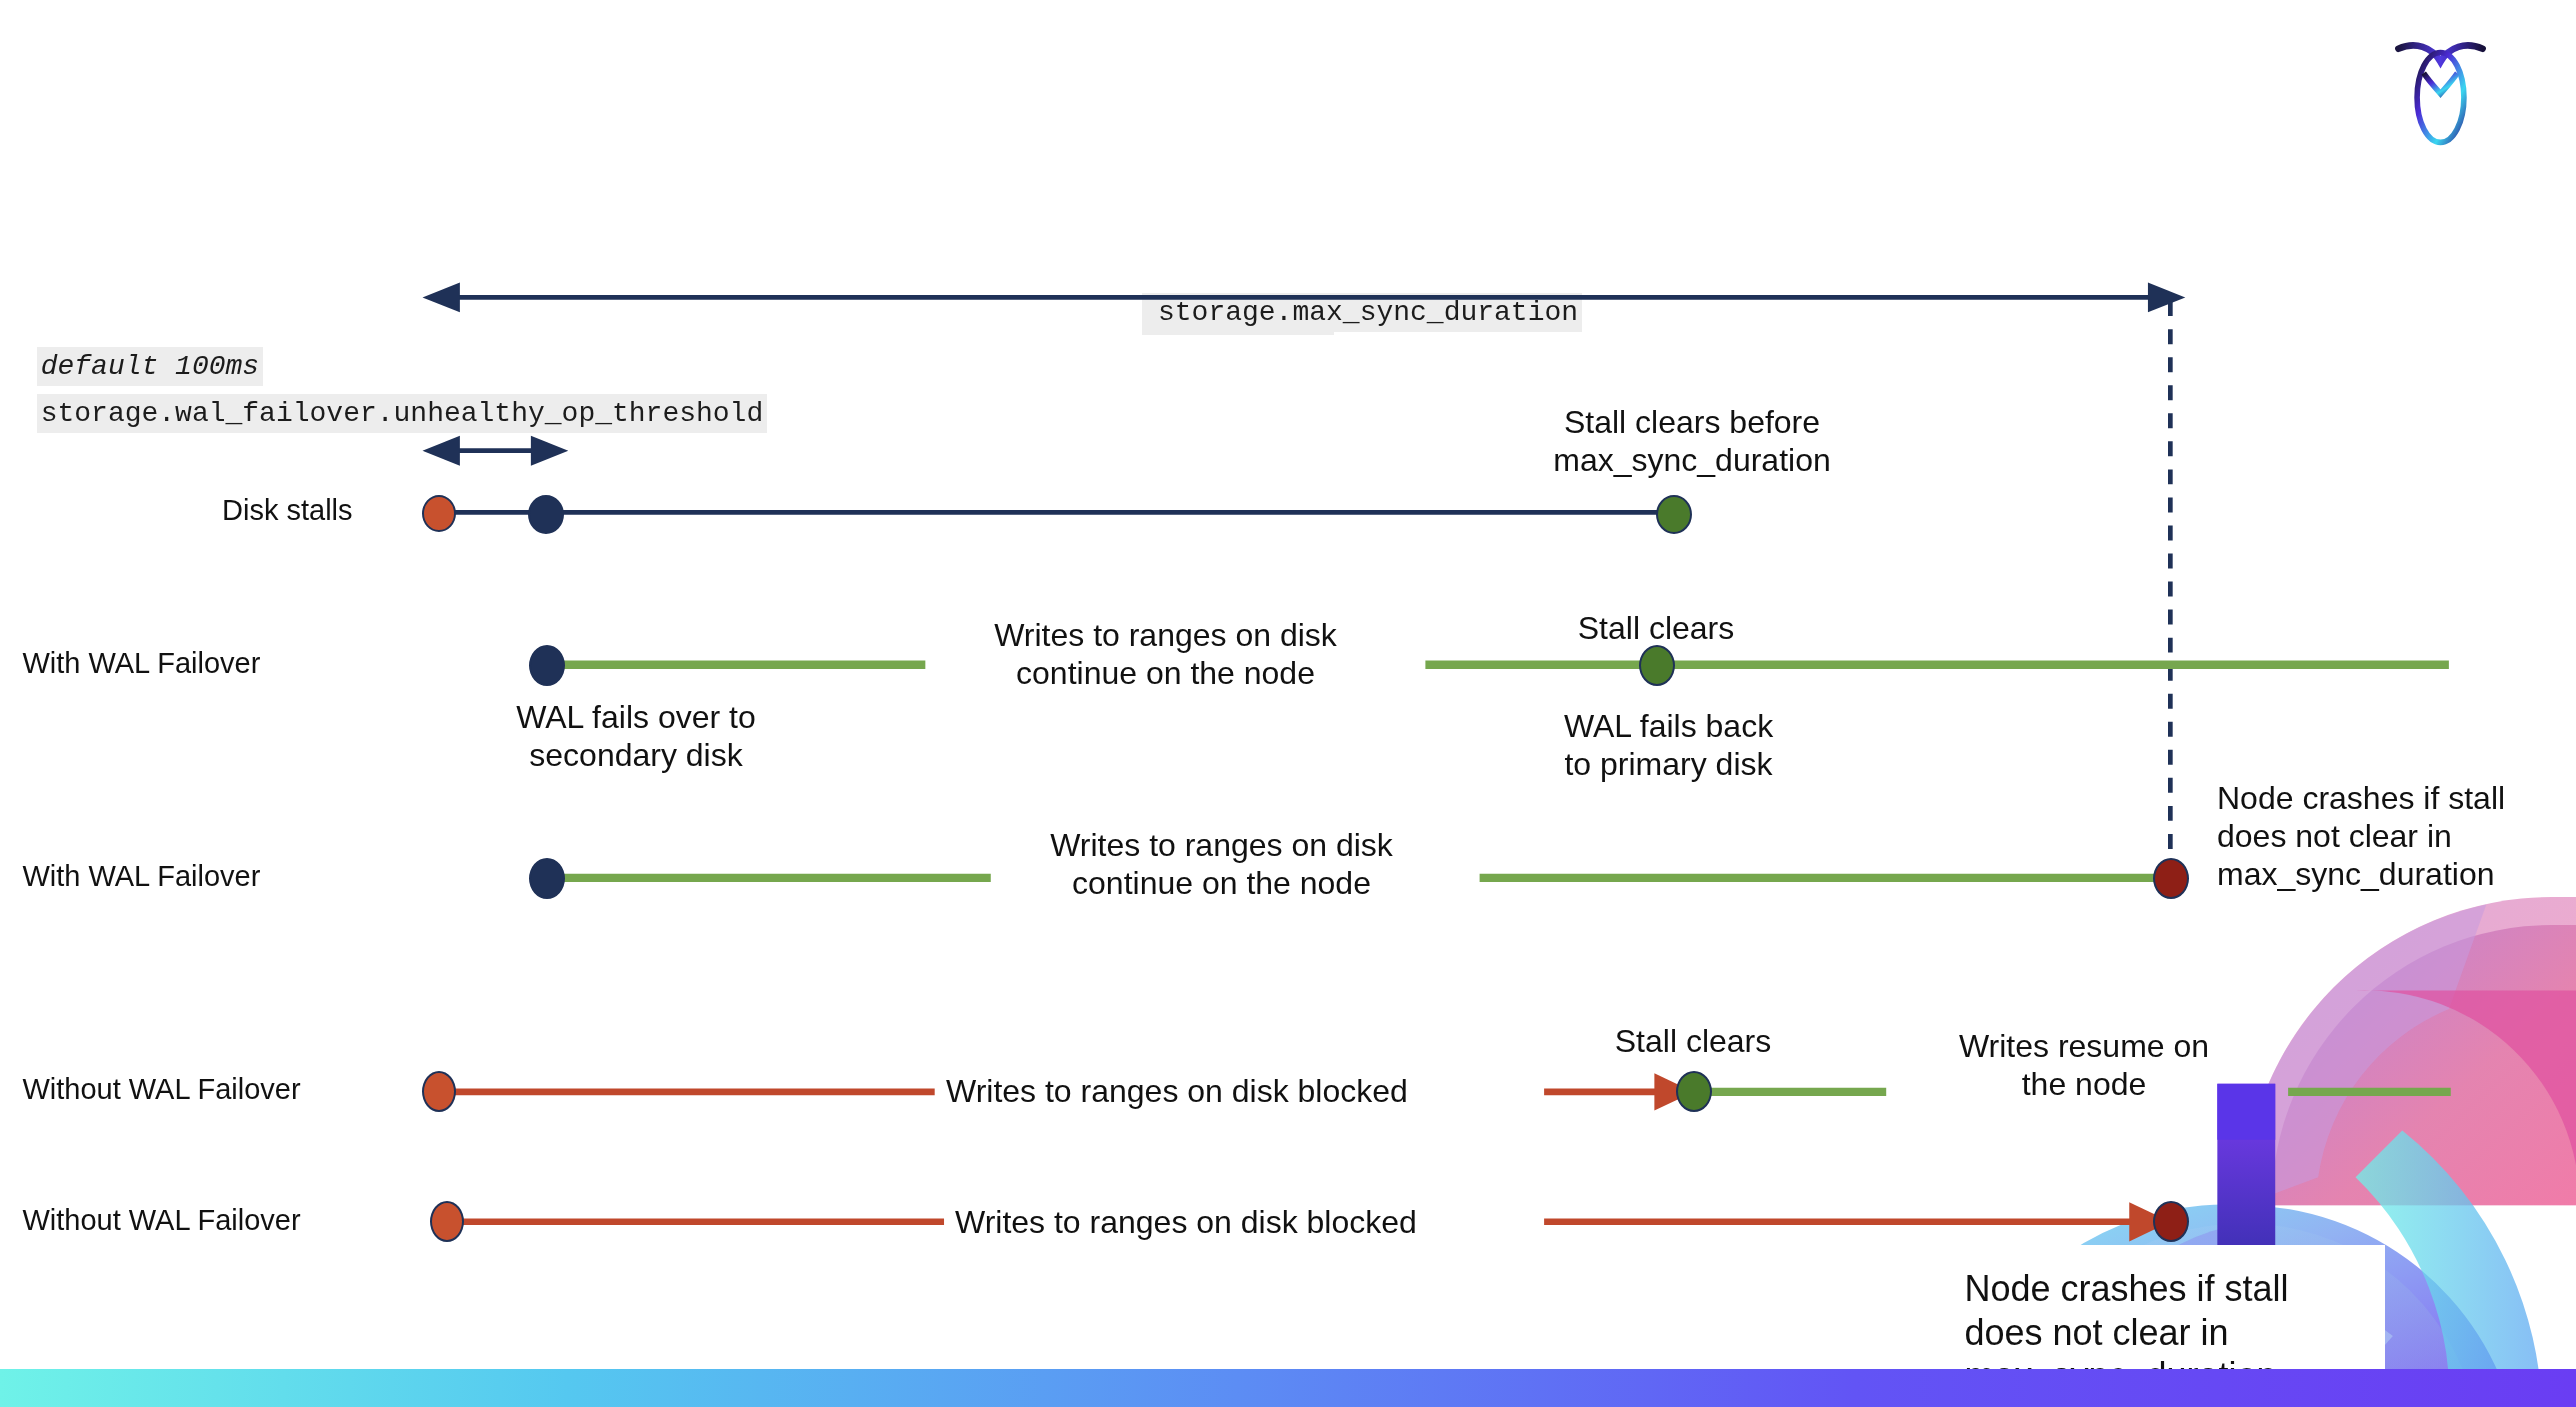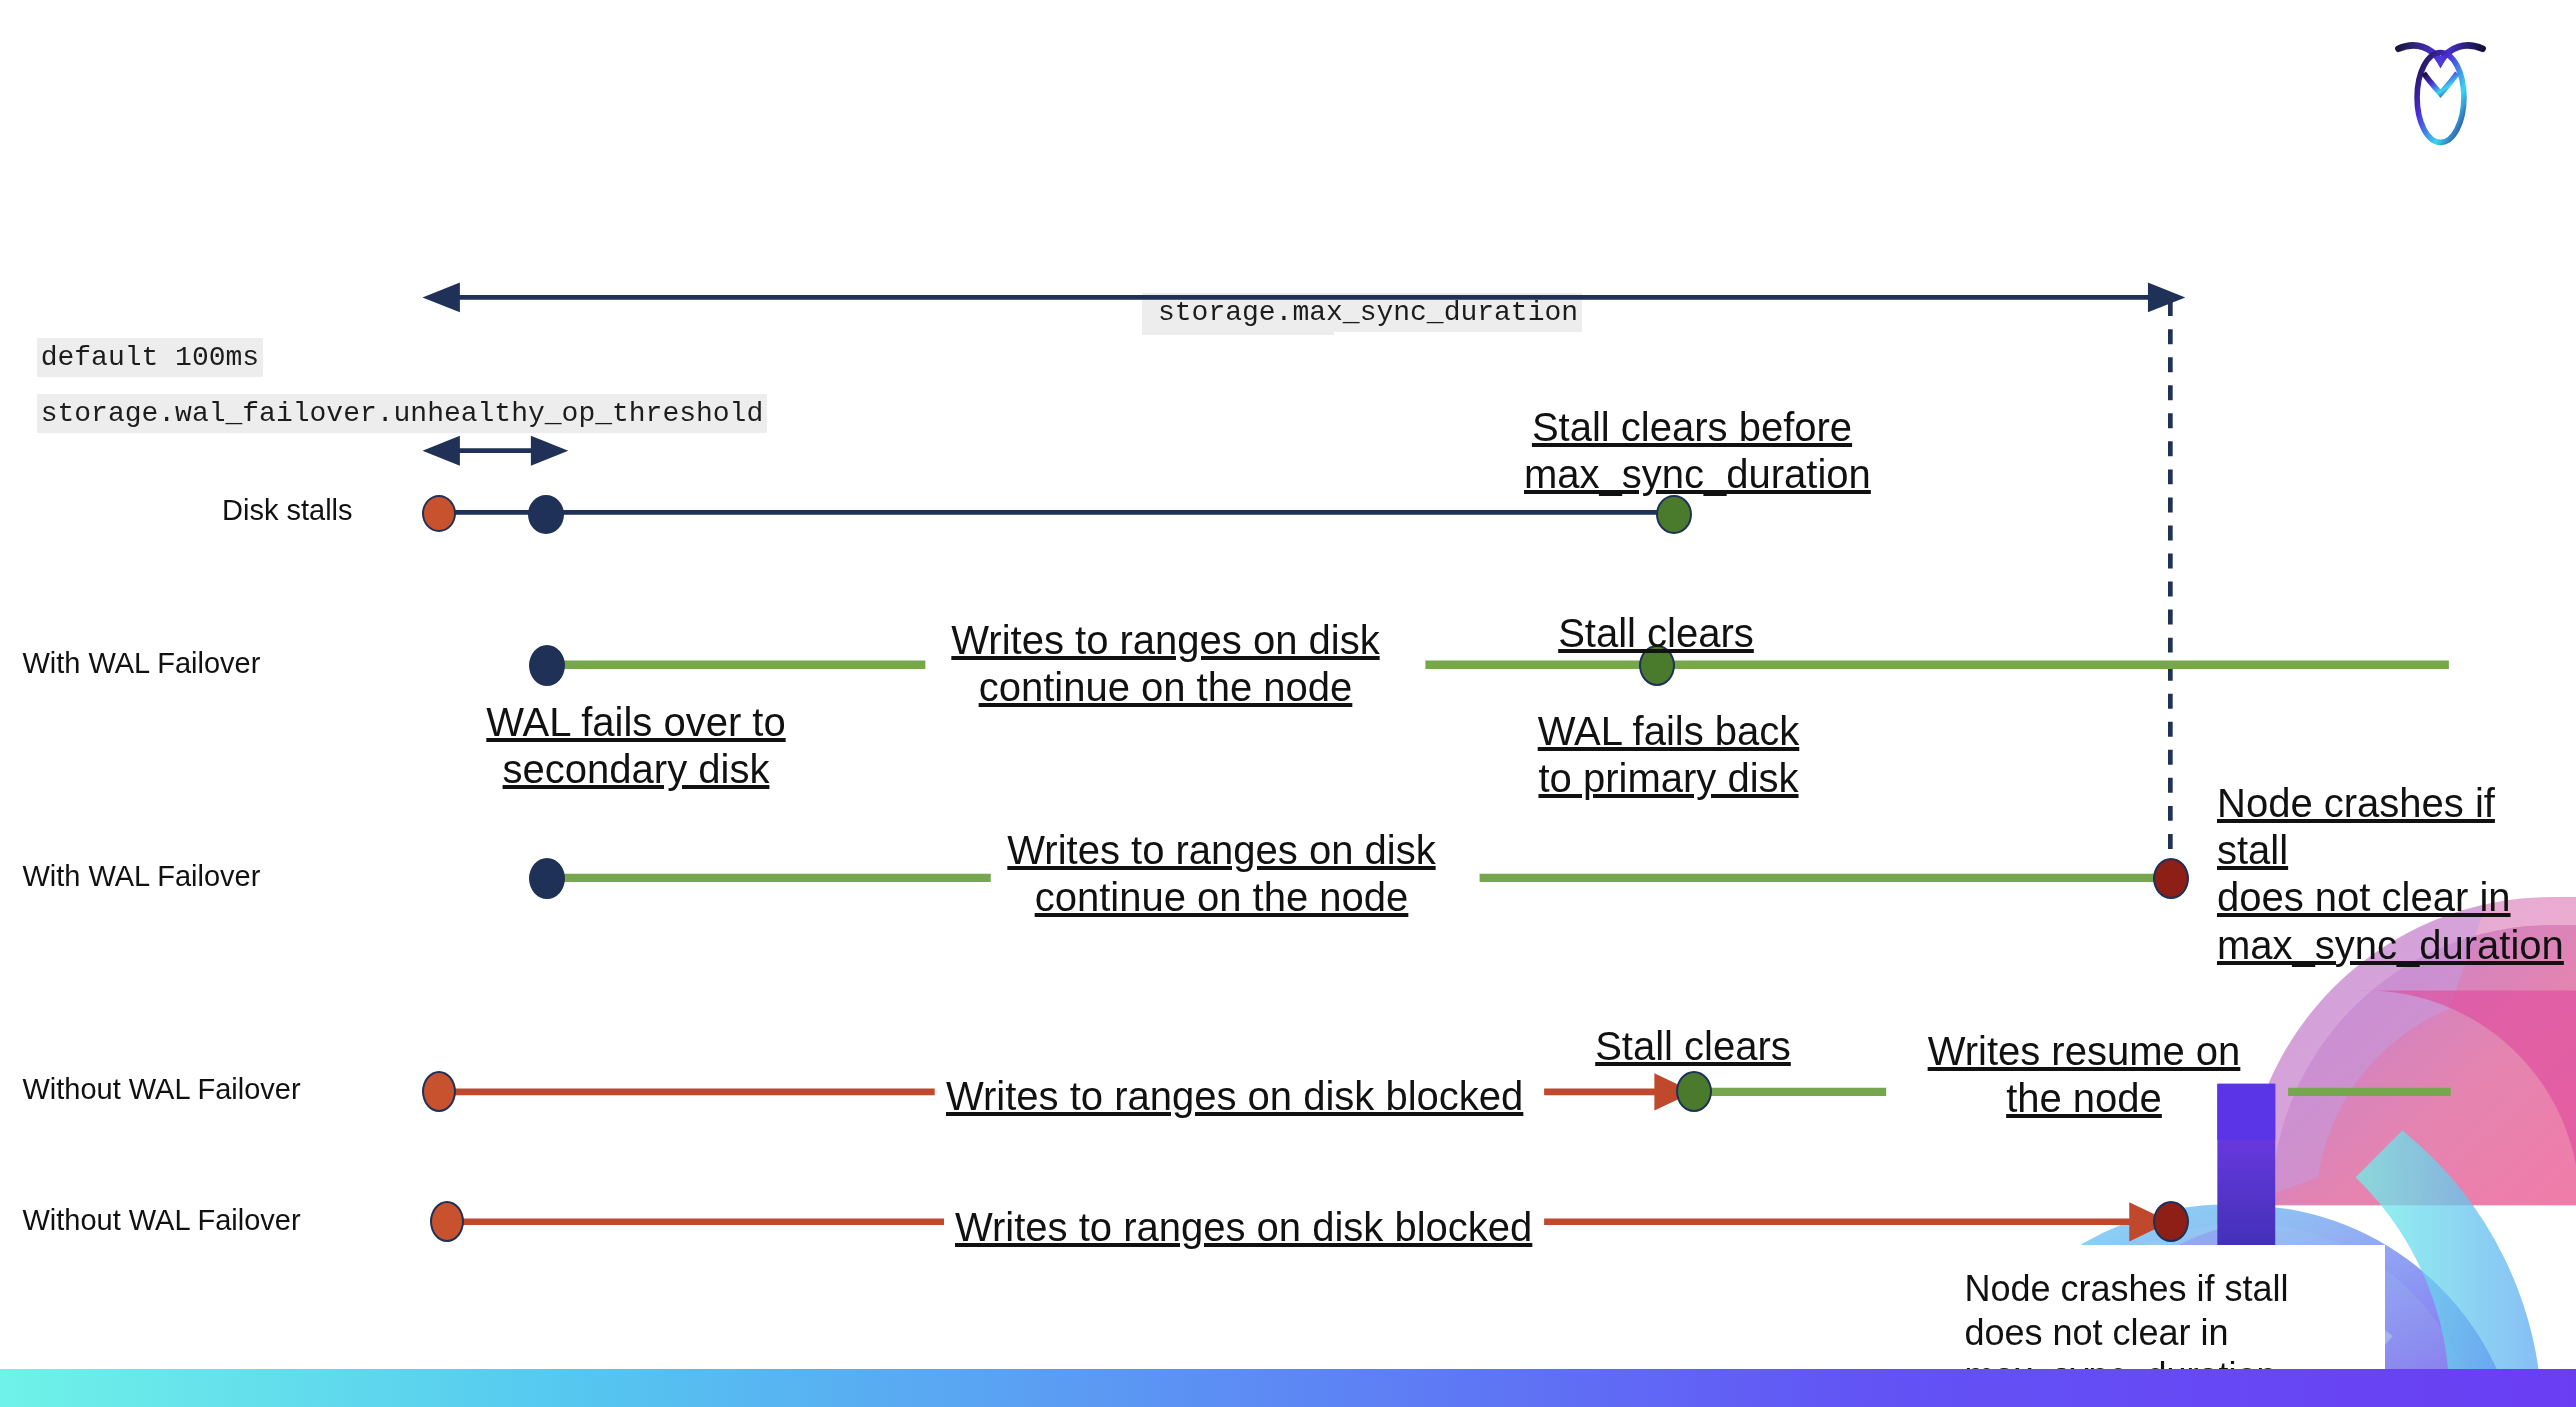--- a/index.html
+++ b/index.html
@@ -46,21 +46,21 @@
     font-family:"Liberation Mono", monospace;
     font-size:28px;color:#1c1c1c;background:#ededed;
     padding:1.9px 3.7px;white-space:nowrap;line-height:1.25;
   }
 
   
   .rowlabel{
     position:absolute;font-size:29px;color:#111;white-space:nowrap;
   }
   .note{
-    position:absolute;font-size:40px;color:#111;line-height:1.18;text-decoration:underline;
+    position:absolute;font-size:32px;color:#111;line-height:1.18;
   }
   .note.center{text-align:center;}
   .note.left{text-align:left;}
 
   
   .callout{
     position:absolute;background:#ffffff;
     padding:22.4px 28px 17px 22.4px;
     font-size:36px;line-height:1.2;color:#111;
   }
@@ -143,21 +143,21 @@
       <rect x="272" y="200" width="62" height="360" fill="url(#vb)"></rect>
       <path d="M272 200 L334 200 L334 260 L272 260 Z" fill="#5a35e8"></path>
 
       <path d="M420 100 A230 230 0 0 1 660 330 L660 100 Z" fill="#e0509f" opacity="0.7"></path>
     </svg>
   </div>
 
   <div class="code" style="left:1142px;top:252px;margin-top:44px;">default 20s</div>
   <div class="code" style="left:1142px;top:293px;padding-left:16px;">storage.max_sync_duration</div>
 
-  <div class="code" style="left:37px;top:338px;">default 100ms</div>
+  <div class="code" style="left:37px;top:347px;font-style:italic;">default 100ms</div>
   <div class="code" style="left:37px;top:394px;">storage.wal_failover.unhealthy_op_threshold</div>
 
   <svg class="arrowlayer" viewBox="0 0 2756 1506" width="2576" height="1408">
 
     <line x1="470" y1="318" x2="2320" y2="318" stroke="#1f3157" stroke-width="5"></line>
     <polygon points="452,318 492,302 492,334" fill="#1f3157"></polygon>
     <polygon points="2338,318 2298,302 2298,334" fill="#1f3157"></polygon>
 
     <line x1="470" y1="482" x2="590" y2="482" stroke="#1f3157" stroke-width="5"></line>
     <polygon points="452,482 492,466 492,498" fill="#1f3157"></polygon>

